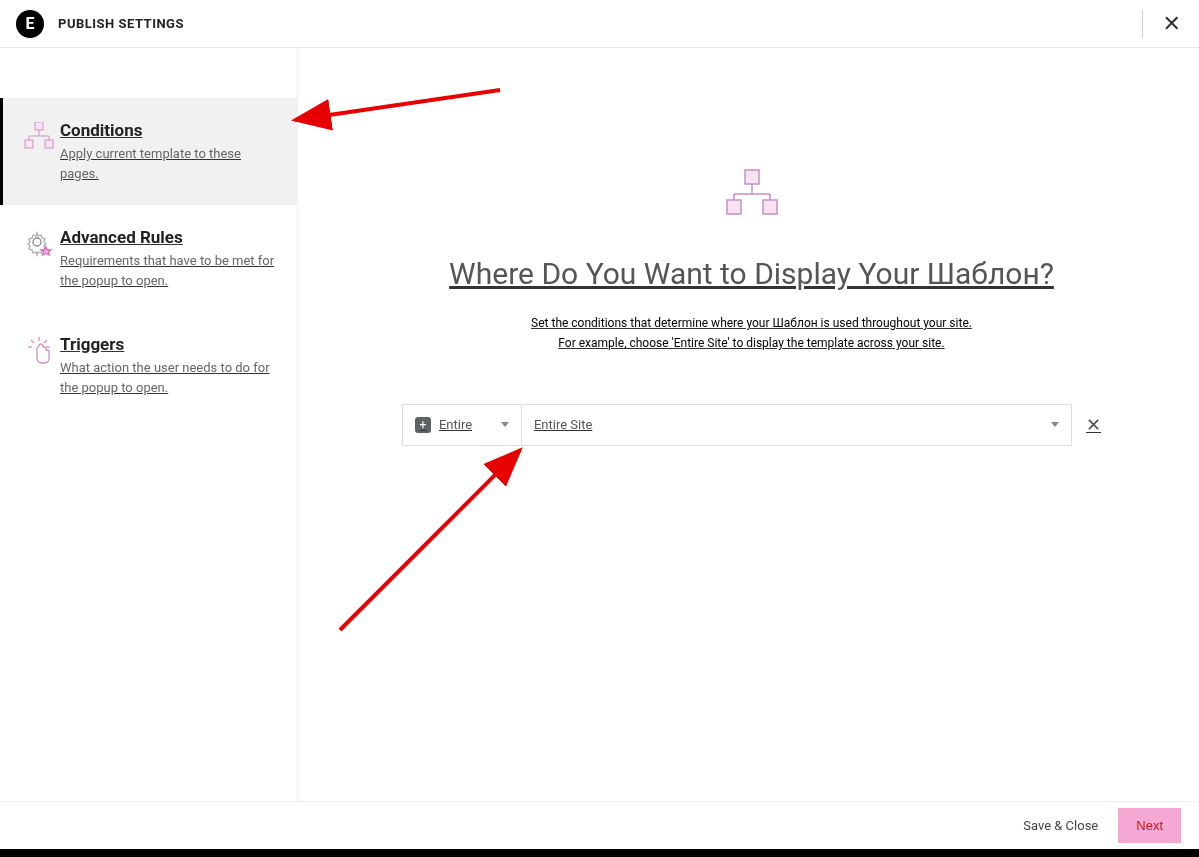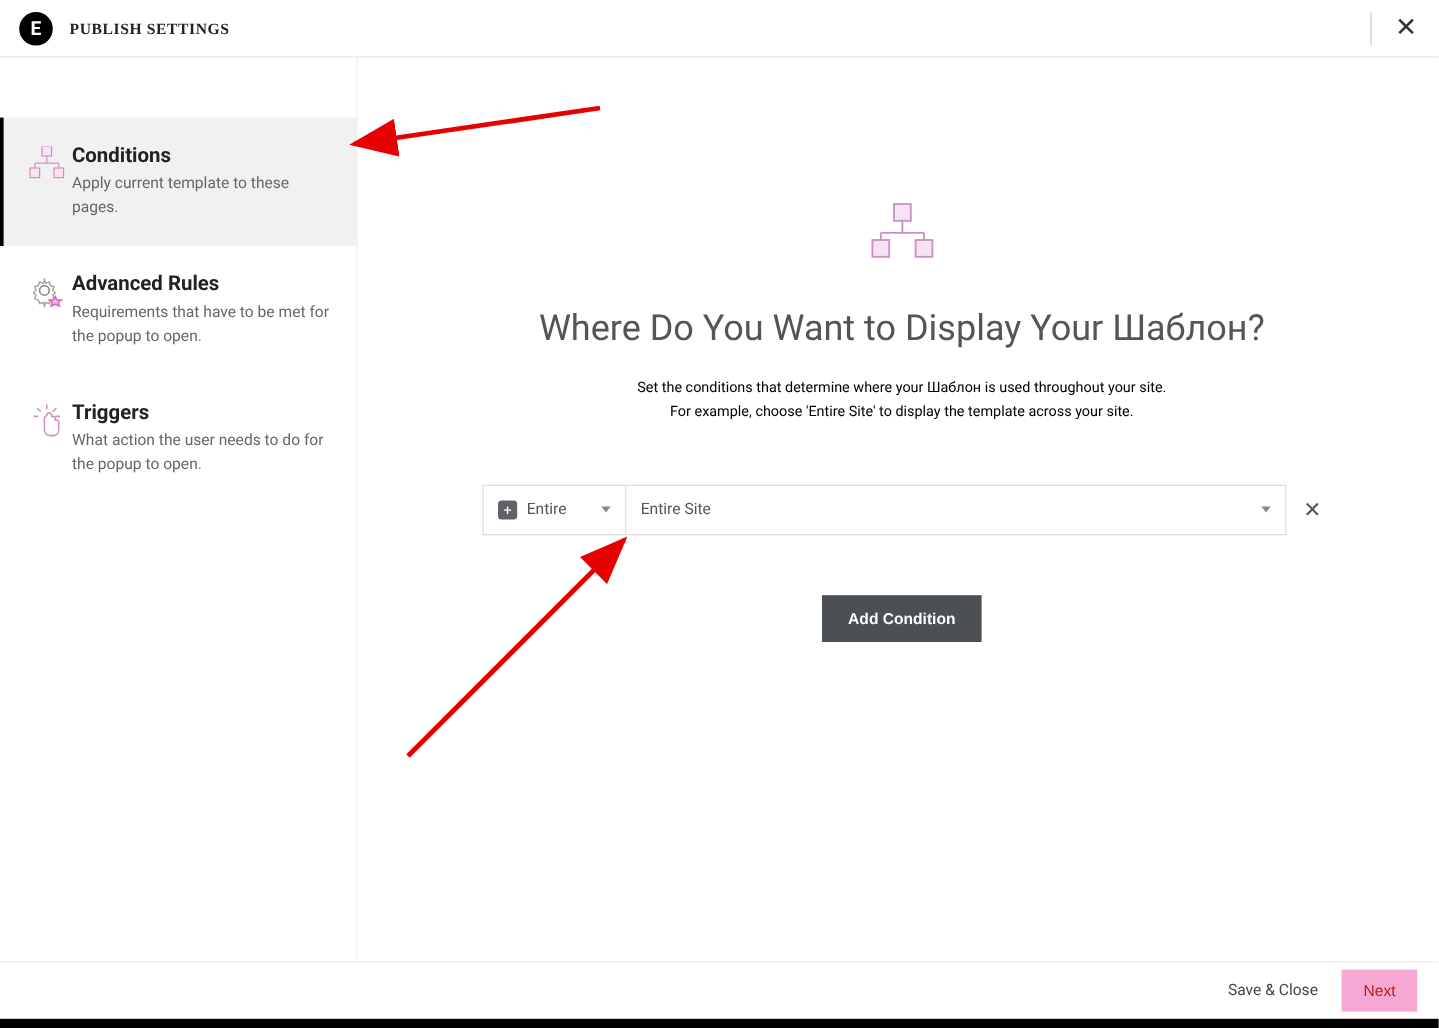--- a/index.html
+++ b/index.html
@@ -34,38 +34,38 @@
     font-size: 16px;
     font-weight: 700;
     margin-right: 14px;
   }
   .header-title {
     font-size: 13px;
     font-weight: 700;
     letter-spacing: 0.5px;
     color: #222;
     text-transform: uppercase;
-    font-family: Liberation Serif, serif;
   }
   .header-close {
     position: absolute;
     right: 18px;
     top: 10px;
     font-size: 22px;
     color: #333;
     cursor: pointer;
     padding-left: 20px;
     border-left: 1px solid #ccc;
     line-height: 28px;
   }
 
   
   .content-wrap {
     display: flex;
     height: calc(100% - 48px - 52px);
+    text-decoration: underline;
   }
 
   
   .sidebar {
     width: 298px;
     border-right: 1px solid #eee;
     background: #fff;
   }
   .sidebar-item {
     display: flex;
@@ -325,21 +325,20 @@
         <span>Entire</span>
         <span class="caret"></span>
       </div>
       <div class="location-select">
         <span>Entire Site</span>
         <span class="caret"></span>
       </div>
       <div class="row-close">✕</div>
     </div>
 
-    <button class="add-cond-btn">Add Condition</button>
 
   </div>
 </div>
 
 <div class="footer">
   <span class="save-close">Save &amp; Close</span>
   <button class="next-btn">Next</button>
 </div>
 
 <div class="bottom-bar"></div>

